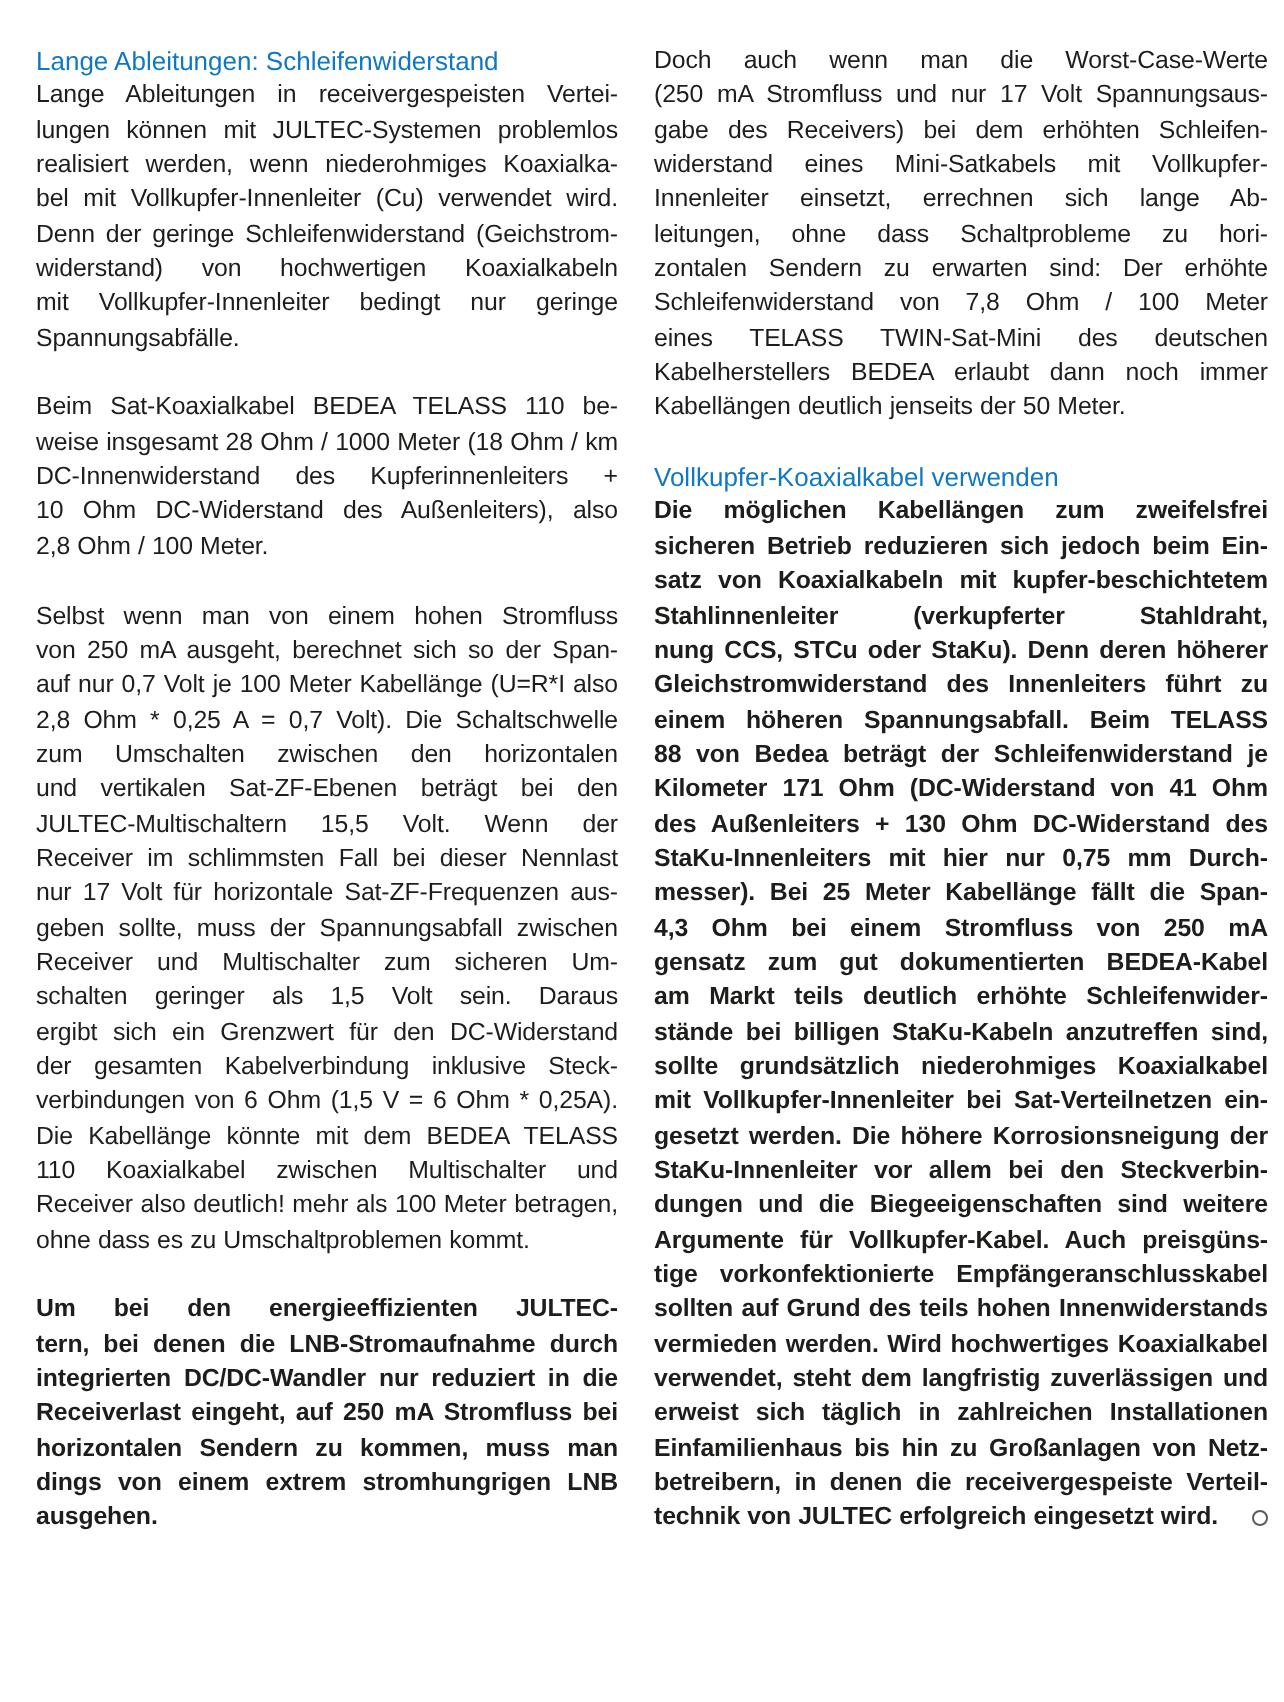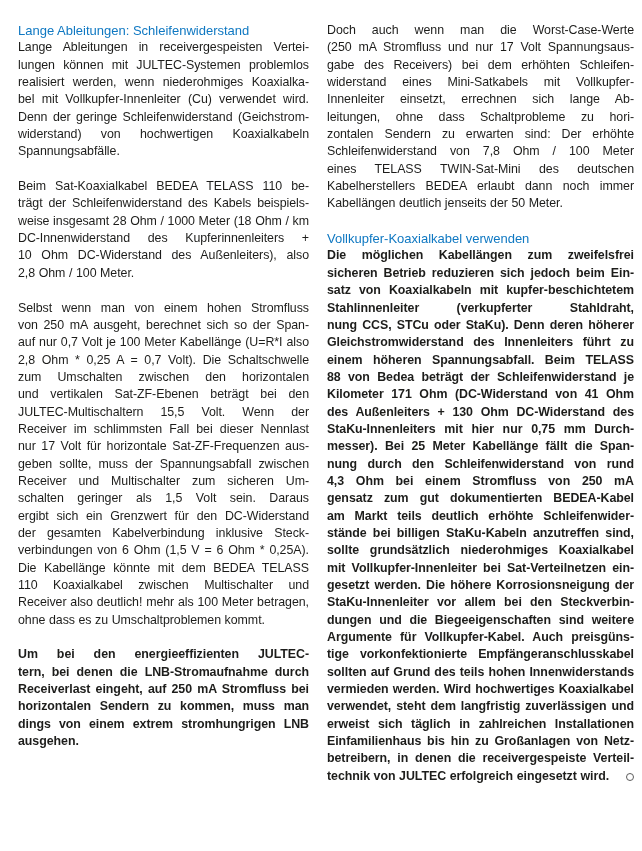--- a/index.html
+++ b/index.html
@@ -44,25 +44,25 @@
 <div class="page">
   <div class="col col-left" id="col-left">
       <div class="heading">Lange Ableitungen: Schleifenwiderstand</div>
       <div class="para">
         <div class="line">Lange Ableitungen in receivergespeisten Vertei-</div>
         <div class="line">lungen können mit JULTEC-Systemen problemlos</div>
         <div class="line">realisiert werden, wenn niederohmiges Koaxialka-</div>
         <div class="line">bel mit Vollkupfer-Innenleiter (Cu) verwendet wird.</div>
         <div class="line">Denn der geringe Schleifenwiderstand (Geichstrom-</div>
         <div class="line">widerstand) von hochwertigen Koaxialkabeln</div>
+        <div class="line">mit Vollkupfer-Innenleiter bedingt nur geringe</div>
         <div class="line last">Spannungsabfälle.</div>
       </div>
       <div class="para">
         <div class="line">Beim Sat-Koaxialkabel BEDEA TELASS 110 be-</div>
-        <div class="line">trägt der Schleifenwiderstand des Kabels beispiels-</div>
         <div class="line">weise insgesamt 28 Ohm / 1000 Meter (18 Ohm / km</div>
         <div class="line">DC-Innenwiderstand des Kupferinnenleiters +</div>
         <div class="line">10 Ohm DC-Widerstand des Außenleiters), also</div>
         <div class="line last">2,8 Ohm / 100 Meter.</div>
       </div>
       <div class="para">
         <div class="line">Selbst wenn man von einem hohen Stromfluss</div>
         <div class="line">von 250 mA ausgeht, berechnet sich so der Span-</div>
         <div class="line">auf nur 0,7 Volt je 100 Meter Kabellänge (U=R*I also</div>
         <div class="line">2,8 Ohm * 0,25 A = 0,7 Volt). Die Schaltschwelle</div>
@@ -78,20 +78,21 @@
         <div class="line">der gesamten Kabelverbindung inklusive Steck-</div>
         <div class="line">verbindungen von 6 Ohm (1,5 V = 6 Ohm * 0,25A).</div>
         <div class="line">Die Kabellänge könnte mit dem BEDEA TELASS</div>
         <div class="line">110 Koaxialkabel zwischen Multischalter und</div>
         <div class="line">Receiver also deutlich! mehr als 100 Meter betragen,</div>
         <div class="line last">ohne dass es zu Umschaltproblemen kommt.</div>
       </div>
       <div class="para">
         <div class="line">Um bei den energieeffizienten JULTEC-Multischal-</div>
         <div class="line">tern, bei denen die LNB-Stromaufnahme durch den</div>
+        <div class="line">integrierten DC/DC-Wandler nur reduziert in die</div>
         <div class="line">Receiverlast eingeht, auf 250 mA Stromfluss bei</div>
         <div class="line">horizontalen Sendern zu kommen, muss man aller-</div>
         <div class="line">dings von einem extrem stromhungrigen LNB</div>
         <div class="line last">ausgehen.</div>
       </div>
     </div>
   <div class="col col-right" id="col-right">
       <div class="para">
         <div class="line">Doch auch wenn man die Worst-Case-Werte</div>
         <div class="line">(250 mA Stromfluss und nur 17 Volt Spannungsaus-</div>
@@ -112,21 +113,20 @@
         <div class="line">satz von Koaxialkabeln mit kupfer-beschichtetem</div>
         <div class="line">Stahlinnenleiter (verkupferter Stahldraht, Kennzeich-</div>
         <div class="line">nung CCS, STCu oder StaKu). Denn deren höherer</div>
         <div class="line">Gleichstromwiderstand des Innenleiters führt zu</div>
         <div class="line">einem höheren Spannungsabfall. Beim TELASS</div>
         <div class="line">88 von Bedea beträgt der Schleifenwiderstand je</div>
         <div class="line">Kilometer 171 Ohm (DC-Widerstand von 41 Ohm</div>
         <div class="line">des Außenleiters + 130 Ohm DC-Widerstand des</div>
         <div class="line">StaKu-Innenleiters mit hier nur 0,75 mm Durch-</div>
         <div class="line">messer). Bei 25 Meter Kabellänge fällt die Span-</div>
-        <div class="line">nung durch den Schleifenwiderstand von rund</div>
         <div class="line">4,3 Ohm bei einem Stromfluss von 250 mA</div>
         <div class="line">gensatz zum gut dokumentierten BEDEA-Kabel</div>
         <div class="line">am Markt teils deutlich erhöhte Schleifenwider-</div>
         <div class="line">stände bei billigen StaKu-Kabeln anzutreffen sind,</div>
         <div class="line">sollte grundsätzlich niederohmiges Koaxialkabel</div>
         <div class="line">mit Vollkupfer-Innenleiter bei Sat-Verteilnetzen ein-</div>
         <div class="line">gesetzt werden. Die höhere Korrosionsneigung der</div>
         <div class="line">StaKu-Innenleiter vor allem bei den Steckverbin-</div>
         <div class="line">dungen und die Biegeeigenschaften sind weitere</div>
         <div class="line">Argumente für Vollkupfer-Kabel. Auch preisgüns-</div>

